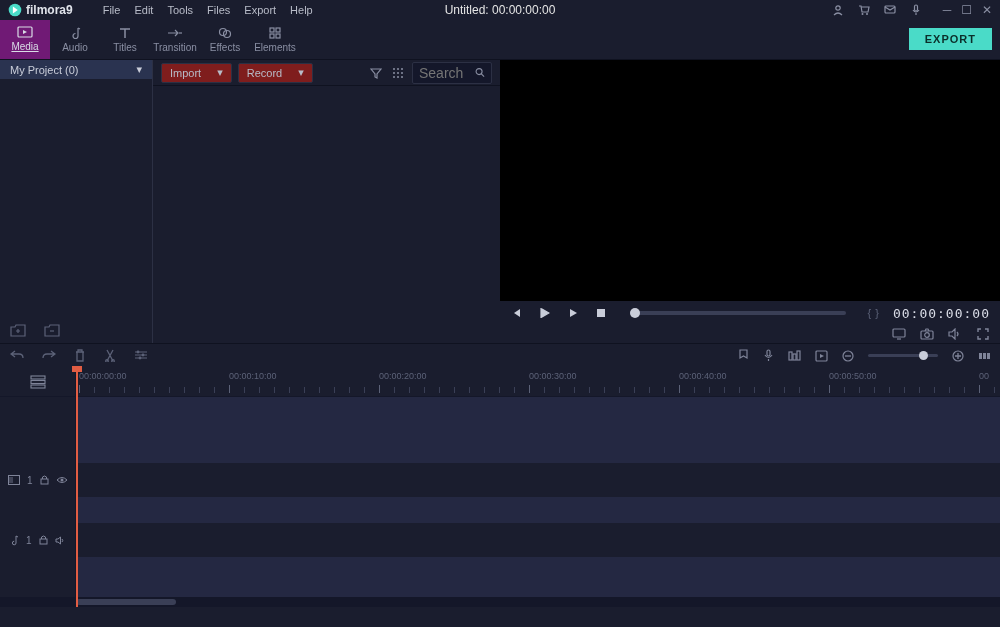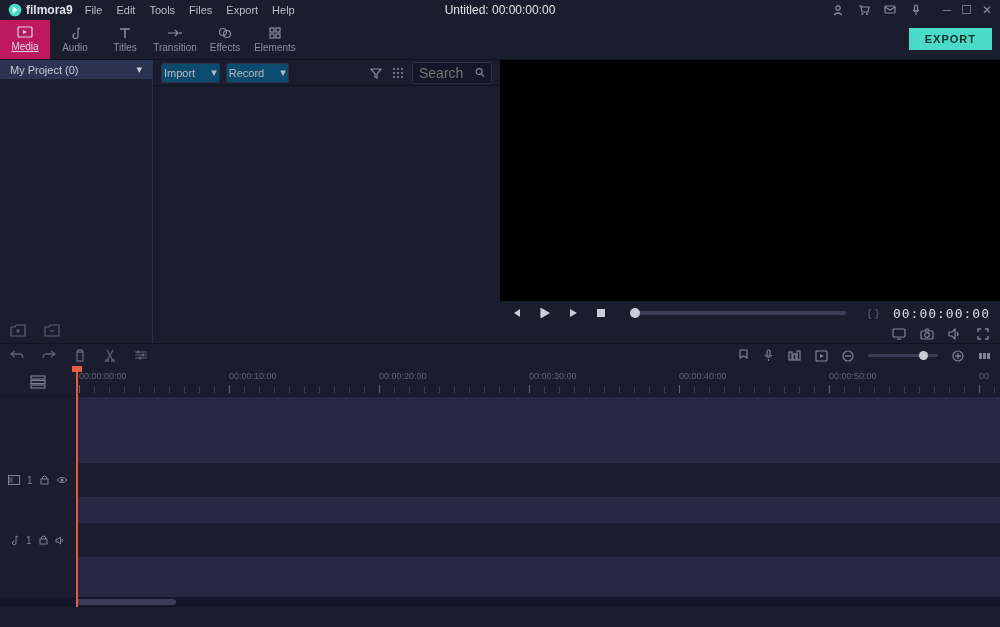--- a/index.html
+++ b/index.html
@@ -3,48 +3,48 @@
 <meta charset="utf-8">
 <style>
 * { margin: 0; padding: 0; box-sizing: border-box; font-family: -apple-system, "Segoe UI", Arial, sans-serif; }
 body { width: 1000px; height: 627px; background: #1a1d2e; color: #b8bcc8; font-size: 11px; overflow: hidden; }
 
 
 .titlebar { height: 20px; display: flex; align-items: center; background: #1a1d2e; padding: 0 8px; position: relative; }
 .logo { display: flex; align-items: center; gap: 4px; }
 .logo-icon { width: 14px; height: 14px; }
 .logo-text { font-size: 12px; font-weight: 600; color: #e0e3ea; }
-.menu { display: flex; gap: 14px; margin-left: 12px; }
+.menu { display: flex; gap: 14px; margin-left: 30px; }
 .menu span { color: #b8bcc8; cursor: pointer; }
 .title-center { position: absolute; left: 50%; transform: translateX(-50%); color: #e5e5e5; font-size: 12px; }
 .titlebar-right { margin-left: auto; display: flex; gap: 12px; align-items: center; }
 .titlebar-right .icon { width: 14px; height: 14px; display: inline-flex; align-items: center; justify-content: center; color: #8a8fa3; cursor: pointer; }
 .win-controls { display:flex; gap:10px; margin-left:8px; }
 .win-controls span { color:#8a8fa3; cursor:pointer; font-size: 12px; }
 
 
 .toolbar { height: 40px; display: flex; align-items: stretch; background: #1a1d2e; border-bottom: 1px solid #0f1220; position: relative; }
 .tab { width: 50px; display: flex; flex-direction: column; align-items: center; justify-content: center; gap: 2px; color: #8a8fa3; cursor: pointer; font-size: 10px; }
-.tab.active { background: #be185d; color: #d9dce6; border-bottom: 2px solid transparent; text-decoration: underline; }
+.tab.active { background: #701a75; color: #d9dce6; border-bottom: 2px solid transparent; text-decoration: underline; }
 .tab.active::after { content:""; position:absolute; }
 .tab .ticon { height: 14px; display:flex; align-items:center; justify-content:center; }
 .export-btn { position: absolute; right: 8px; top: 8px; background: #4adbc8; color: #0b2f2a; font-weight: 700; border: none; padding: 5px 16px; letter-spacing: 1px; font-size: 11px; cursor: pointer; }
 
 
 .middle { height: 283px; display: flex; }
 .sidebar { width: 152px; background: #1a1d2e; position: relative; }
 .sidebar-item { padding: 3px 10px 3px 14px; color: #8a8fa3; cursor: pointer; font-size: 11px; }
 .sidebar-item.selected { background: #2a3350; color: #c9cdd9; display:flex; justify-content:space-between; align-items:center; padding-left:10px;}
 .indent1 { padding-left: 30px; }
 .sidebar-bottom { position: absolute; bottom: 6px; left: 10px; display: flex; gap: 18px; color: #5c6278; }
 .sidebar-bottom svg { cursor:pointer; }
 
 .media-panel { width: 348px; background: #1a1d2e; border-left: 1px solid #2c3044; position: relative; }
 .media-toolbar { height: 26px; display: flex; align-items: center; gap: 6px; padding: 0 8px; border-bottom: 1px solid #0f1220; }
-.mtb-btn { display: flex; align-items: center; gap: 16px; padding: 2px 2px; color: #b8bcc8; cursor: pointer; background:#0c4a6e; border:1px solid #2c3044; border-radius:2px; height:20px;}
+.mtb-btn { display: flex; align-items: center; gap: 16px; padding: 2px 8px; color: #b8bcc8; cursor: pointer; background:#7f1d1d; border:1px solid #2c3044; border-radius:2px; height:20px;}
 .mtb-spacer { flex: 1; }
 .mtb-icon { color: #8a8fa3; cursor: pointer; width:16px; display:flex; justify-content:center;}
 .search { display: flex; align-items: center; background: #14172a; border: 1px solid #2c3044; padding: 2px 6px; border-radius: 2px; width: 80px; }
 .search input { background: transparent; border: none; outline: none; color: #b8bcc8; width: 56px; font-size: 14px; }
 .import-drop { position: absolute; left: 50%; top: 50%; transform: translate(-50%, -50%); text-align: center; color: #4adbc8; cursor:pointer; }
 .dashed-folder { width: 86px; height: 60px; border: 2px dashed #4adbc8; margin: 0 auto 10px; border-radius: 2px; display: flex; align-items: center; justify-content: center; position:relative; }
 .dashed-folder::before { content:""; position:absolute; top:-8px; left:-2px; width:30px; height:8px; border:2px dashed #4adbc8; border-bottom:none; }
 .drop-label { font-size: 11px; color: #4adbc8; }
 
 

